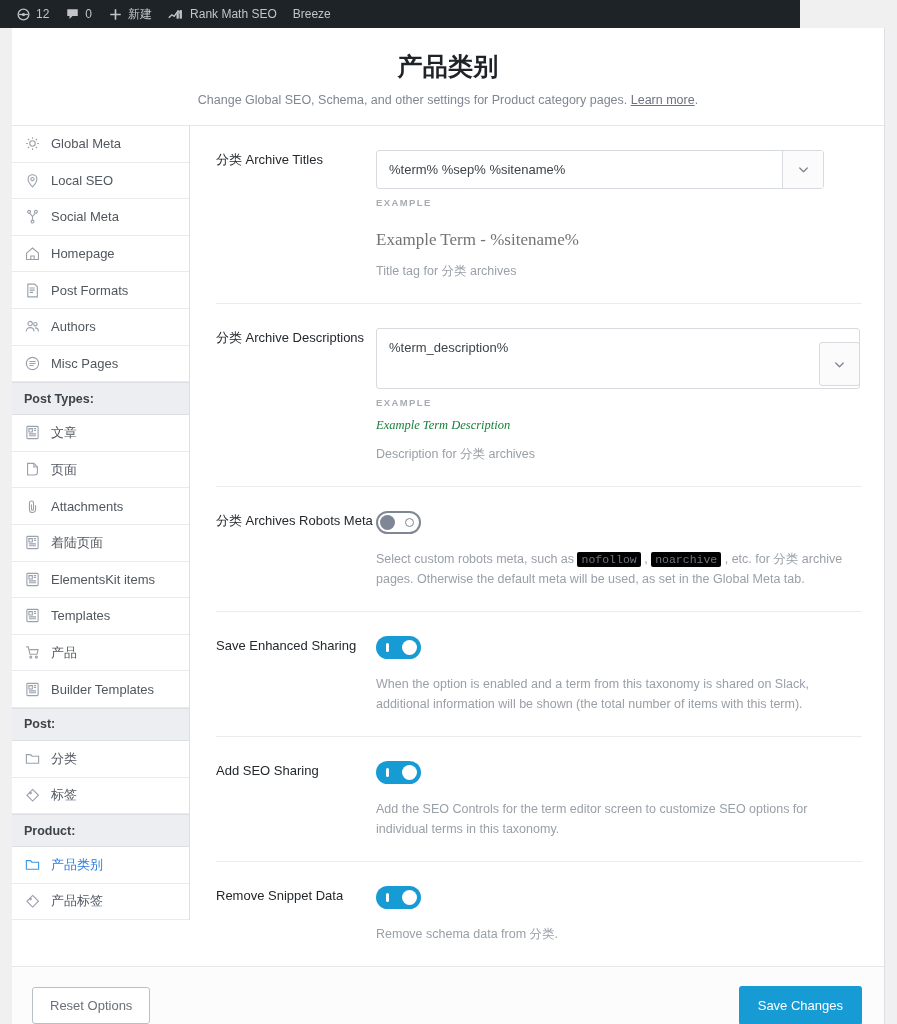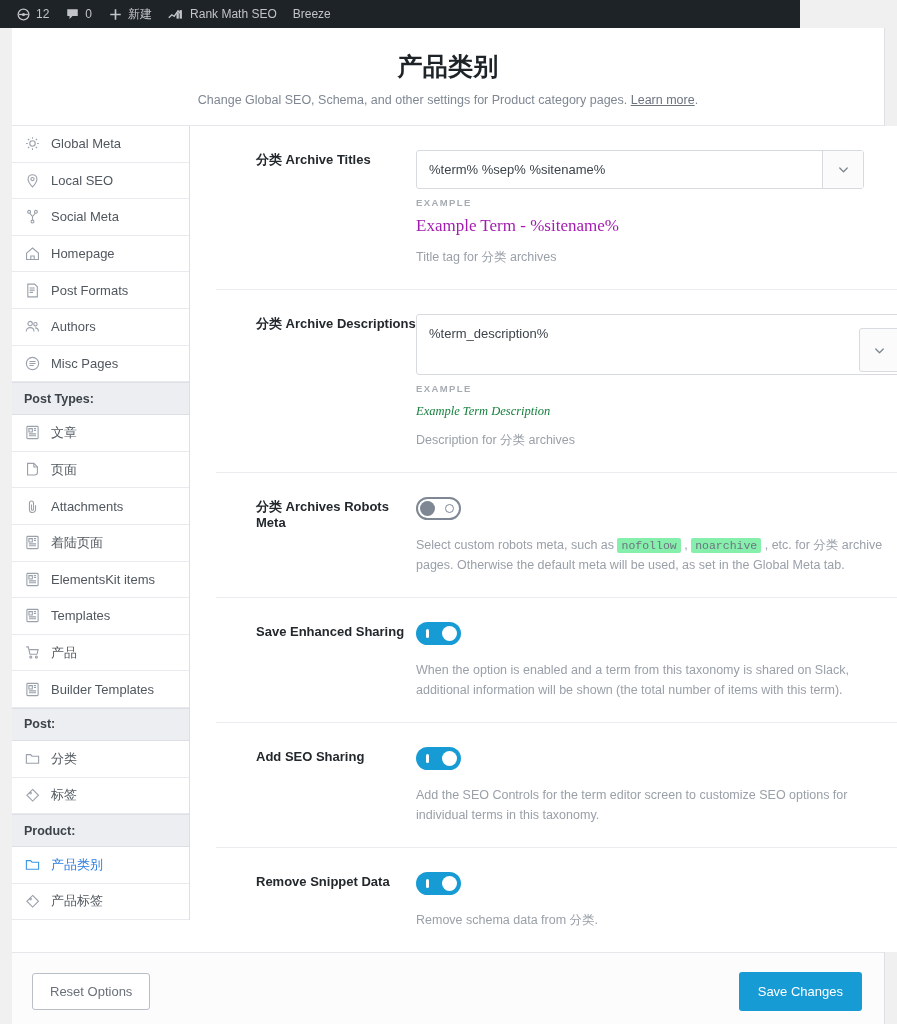--- a/index.html
+++ b/index.html
@@ -112,24 +112,23 @@
   .rm-fields { padding: 0 22px 0 26px; }
 
   .field {
     display: flex;
     padding: 24px 0 22px 0;
     border-bottom: 1px solid #eaecef;
   }
   .field:last-child { border-bottom: none; }
   .field-label {
     width: 160px; flex: 0 0 160px;
-    font-size: 13px; font-weight: 700; color: #23282d;
+    font-size: 13px; font-weight: 400; color: #23282d;
     line-height: 1.25;
     padding-top: 2px;
-    margin-left: 40px;
   }
   .field-ctrl { flex: 1 1 auto; padding-left: 0px; }
 
   
   .sel-wrap {
     position: relative;
     width: 448px;
     display: flex;
     border: 1px solid #d7dbe0;
     border-radius: 3px;
@@ -172,39 +171,39 @@
     display: flex; align-items: center; justify-content: center;
     cursor: pointer;
   }
 
   .ex-label {
     margin-top: 8px;
     font-size: 9.5px; font-weight: 700; letter-spacing: 1.4px;
     color: #a7acb3; text-transform: uppercase;
   }
   .ex-title {
-    margin-top: 8px;
-    font-size: 17px; color: #a21caf;
+    margin-top: 22px;
+    font-size: 17px; color: #737373;
     font-family: "Liberation Serif", "DejaVu Serif", serif;
   }
   .ex-desc {
     margin-top: 10px;
     font-size: 12.5px; color: #15803d;
     font-family: "Liberation Serif", "DejaVu Serif", serif;
     font-style: italic;
   }
   .help {
     margin-top: 11px;
     font-size: 12.5px; color: #9aa0a8; line-height: 1.6;
     max-width: 470px;
   }
   .help code {
     font-family: "Liberation Mono", "DejaVu Sans Mono", monospace;
     font-size: 11.5px;
-    background: #86efac;
+    background: #000000;
     color: #6d7480;
     padding: 1px 4px;
     border-radius: 2px;
   }
 
   
   .toggle {
     width: 45px; height: 23px;
     border-radius: 12px;
     position: relative;

